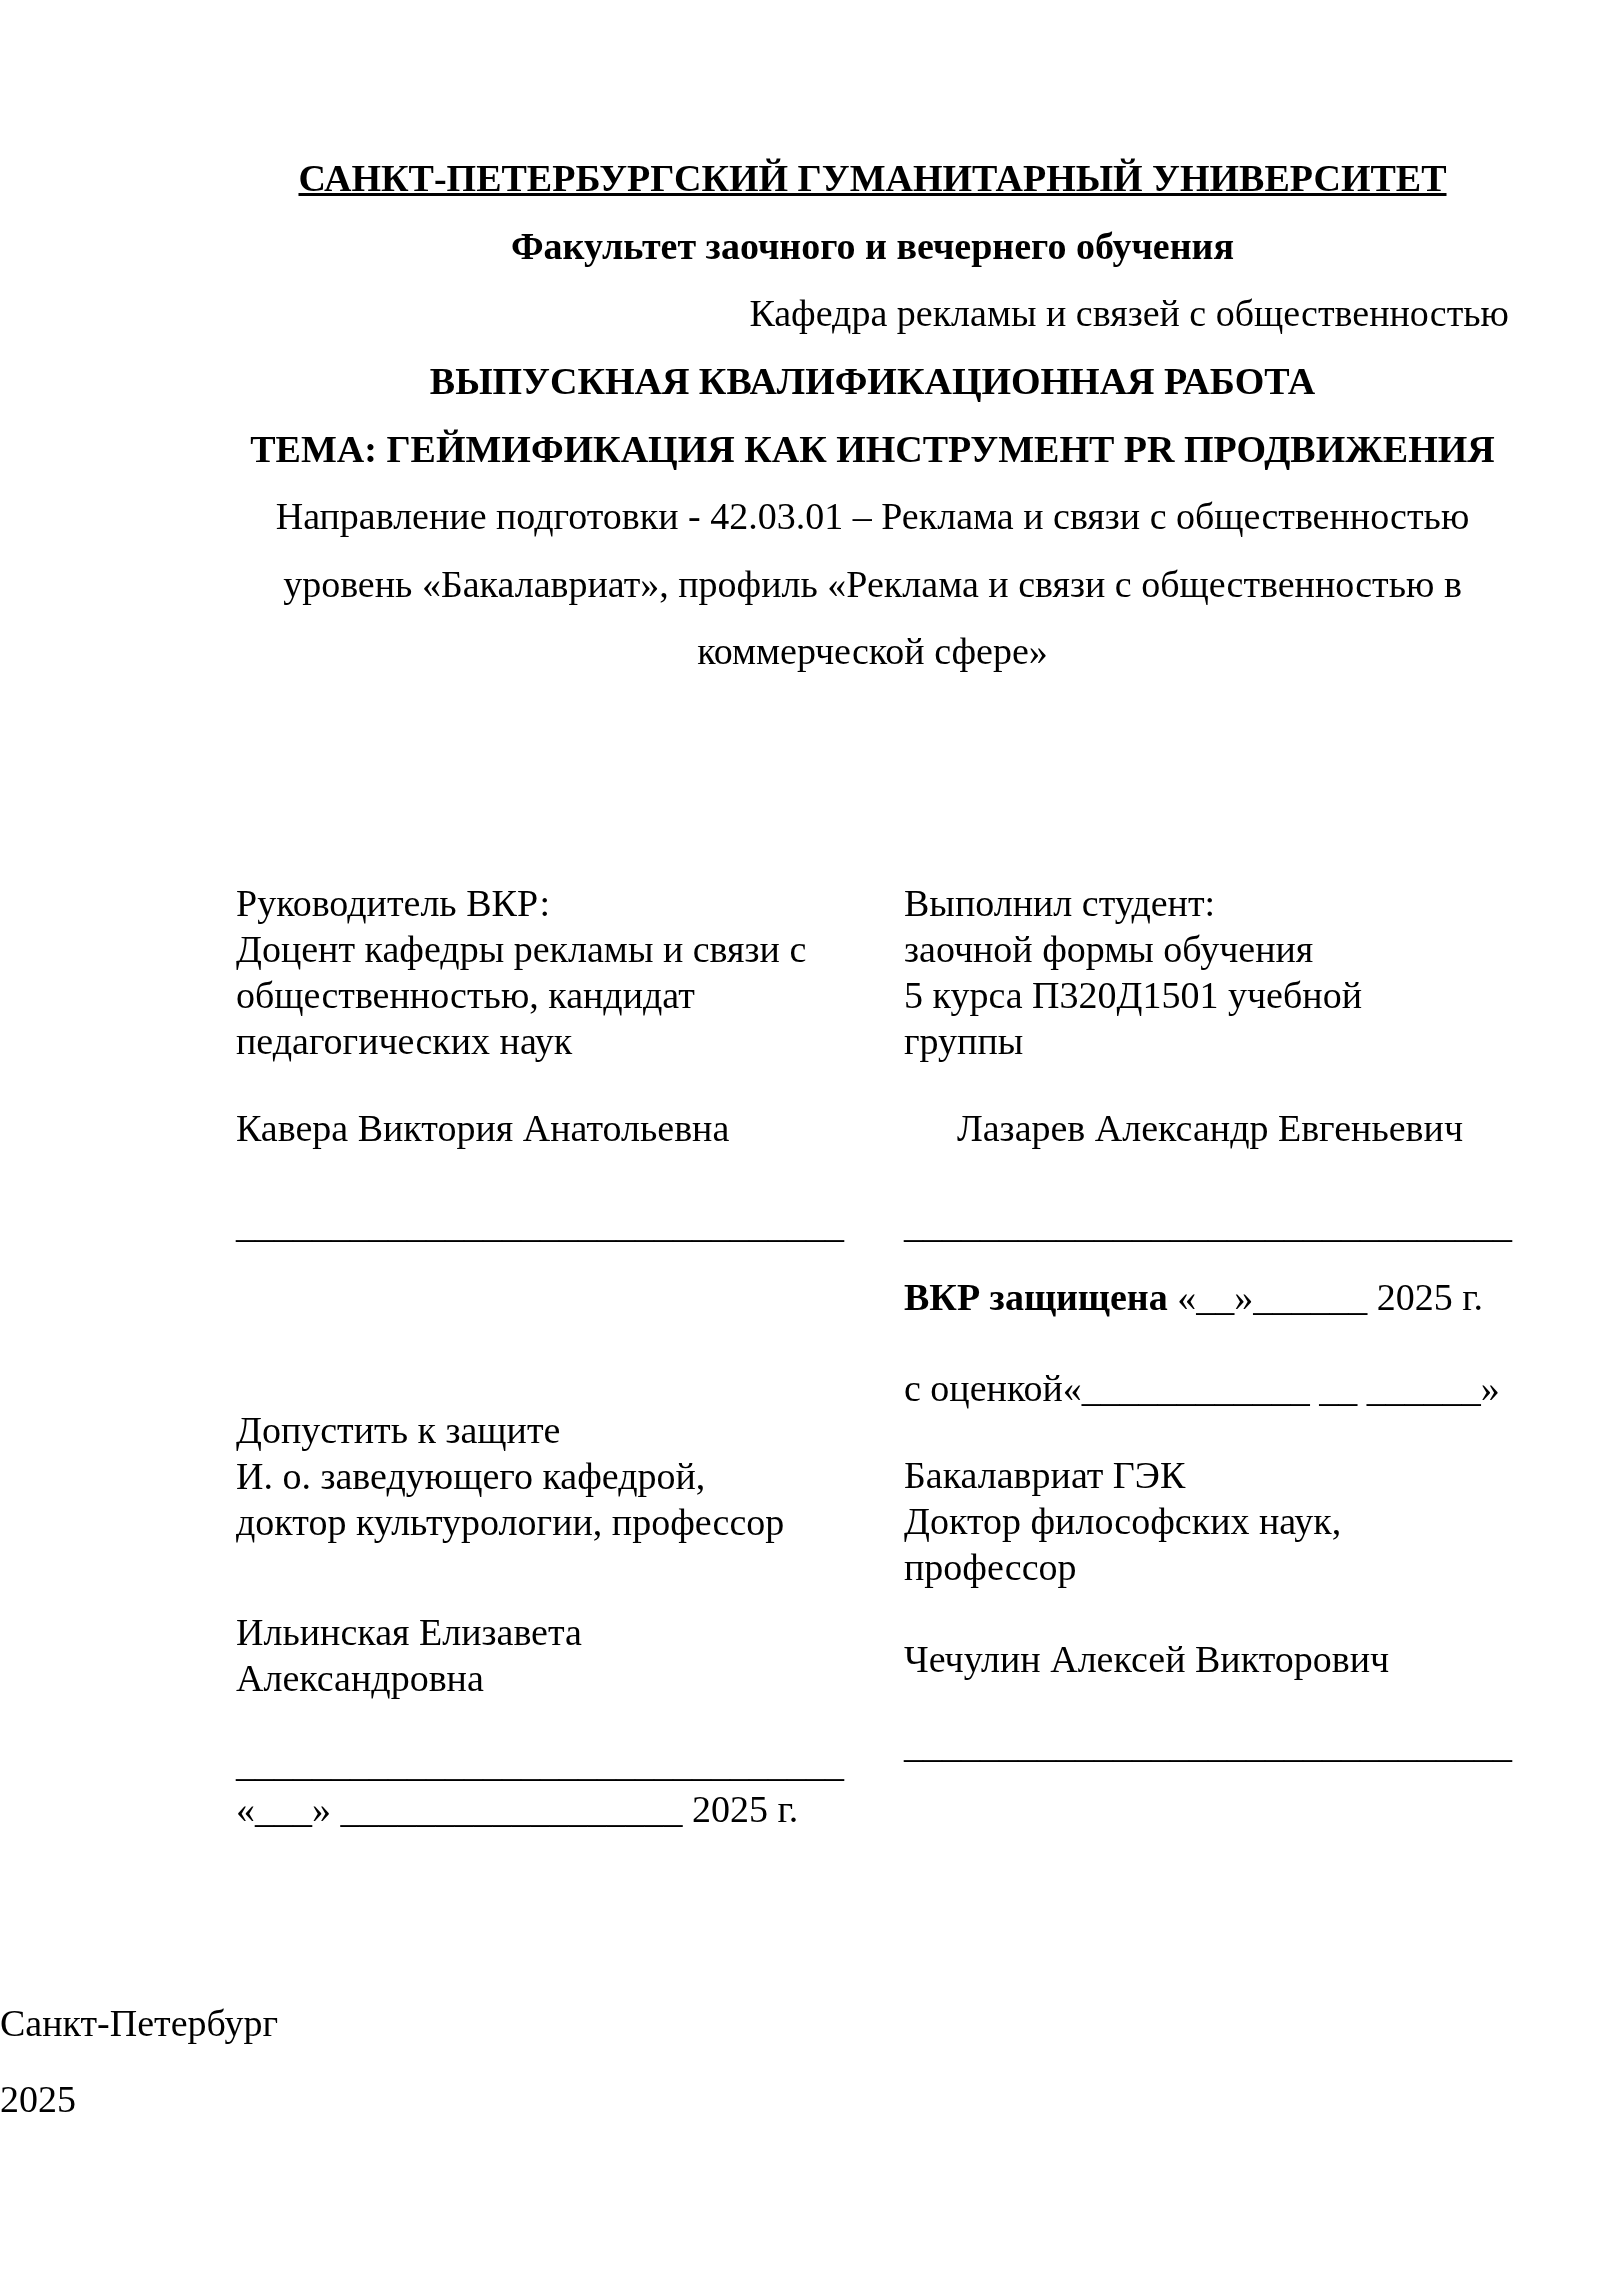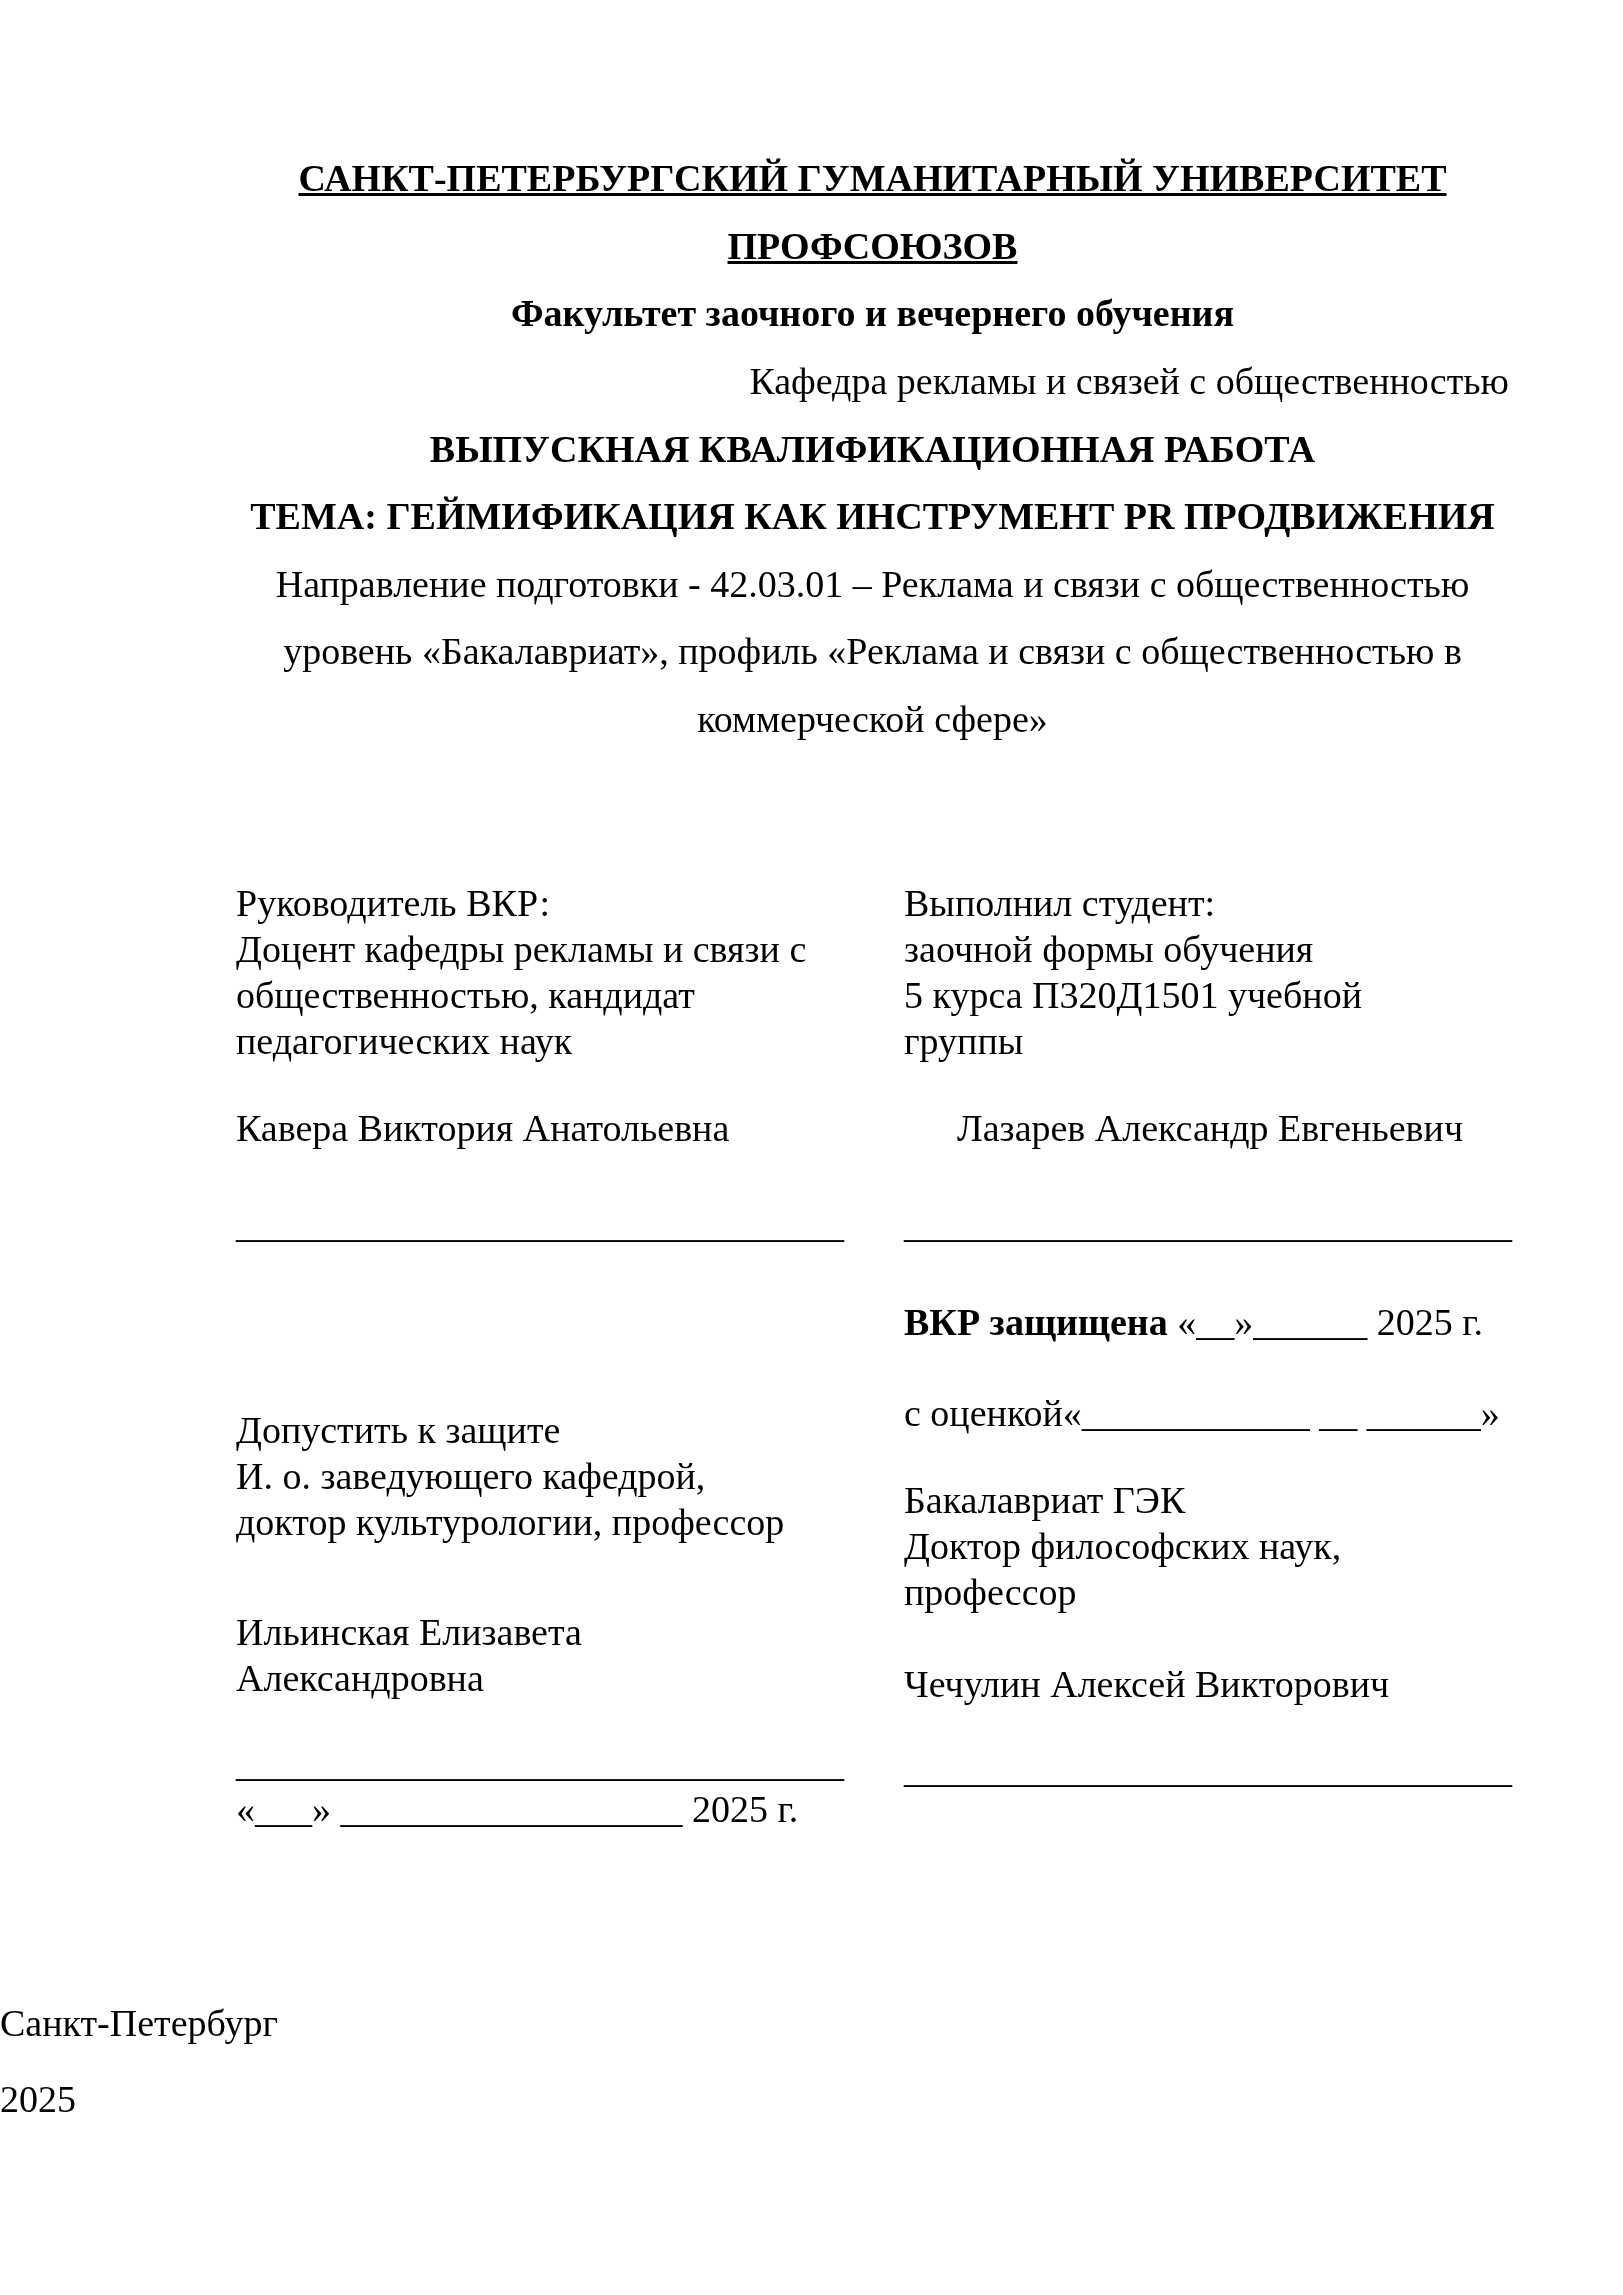--- a/index.html
+++ b/index.html
@@ -55,21 +55,21 @@
   }
   
   .col-left .p2 { margin-top: 41px; }
   .col-left .p3 { margin-top: 50px; }
   .col-left .p4 { margin-top: 160px; }
   .col-left .p5 { margin-top: 64px; }
   .col-left .p6 { margin-top: 39px; }
   
   .col-right .p2 { margin-top: 41px; text-align: center; }
   .col-right .p3 { margin-top: 50px; }
-  .col-right .p4 { margin-top: 52px; }
+  .col-right .p4 { margin-top: 27px; }
   .col-right .p5 { margin-top: 45px; }
   .col-right .p6 { margin-top: 41px; }
   .col-right .p7 { margin-top: 46px; }
   .col-right .p8 { margin-top: 39px; }
 
   
   .footer {
     position: absolute;
     top: 2000px;
     left: 0;
@@ -82,21 +82,20 @@
   }
   .footer .year { margin-top: 28px; }
 </style>
 </head>
 <body>
 
 <div class="page">
 
   <div class="header">
     <p class="bold underline">САНКТ-ПЕТЕРБУРГСКИЙ ГУМАНИТАРНЫЙ УНИВЕРСИТЕТ</p>
-    <p class="bold underline">ПРОФСОЮЗОВ</p>
     <p class="bold">Факультет заочного и вечернего обучения</p>
     <p class="align-right">Кафедра рекламы и связей с общественностью</p>
     <p class="bold">ВЫПУСКНАЯ КВАЛИФИКАЦИОННАЯ РАБОТА</p>
     <p class="bold">ТЕМА: ГЕЙМИФИКАЦИЯ КАК ИНСТРУМЕНТ PR ПРОДВИЖЕНИЯ</p>
     <p>Направление подготовки - 42.03.01 – Реклама и связи с общественностью</p>
     <p>уровень «Бакалавриат», профиль «Реклама и связи с общественностью в
 коммерческой сфере»</p>
   </div>
 
   <div class="columns">

